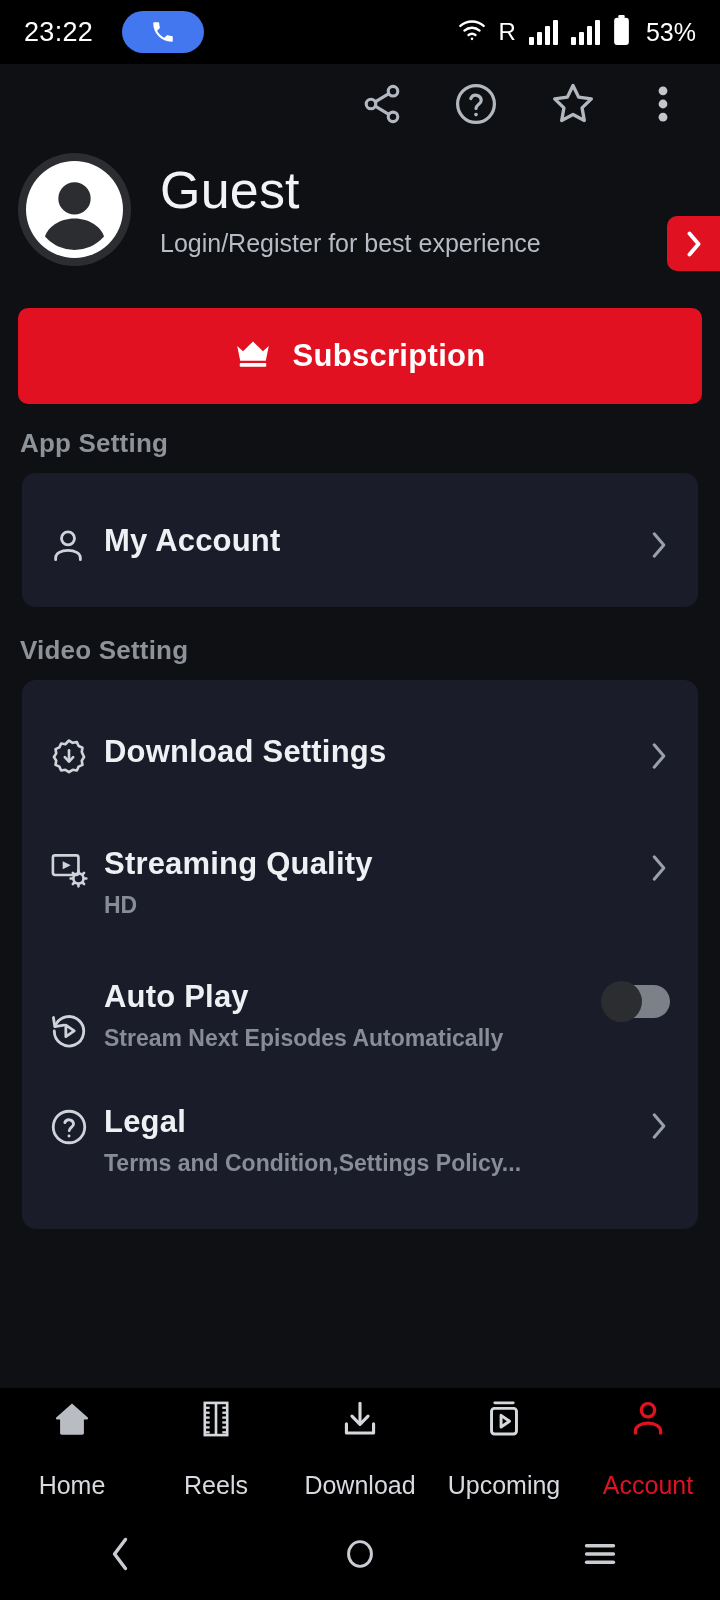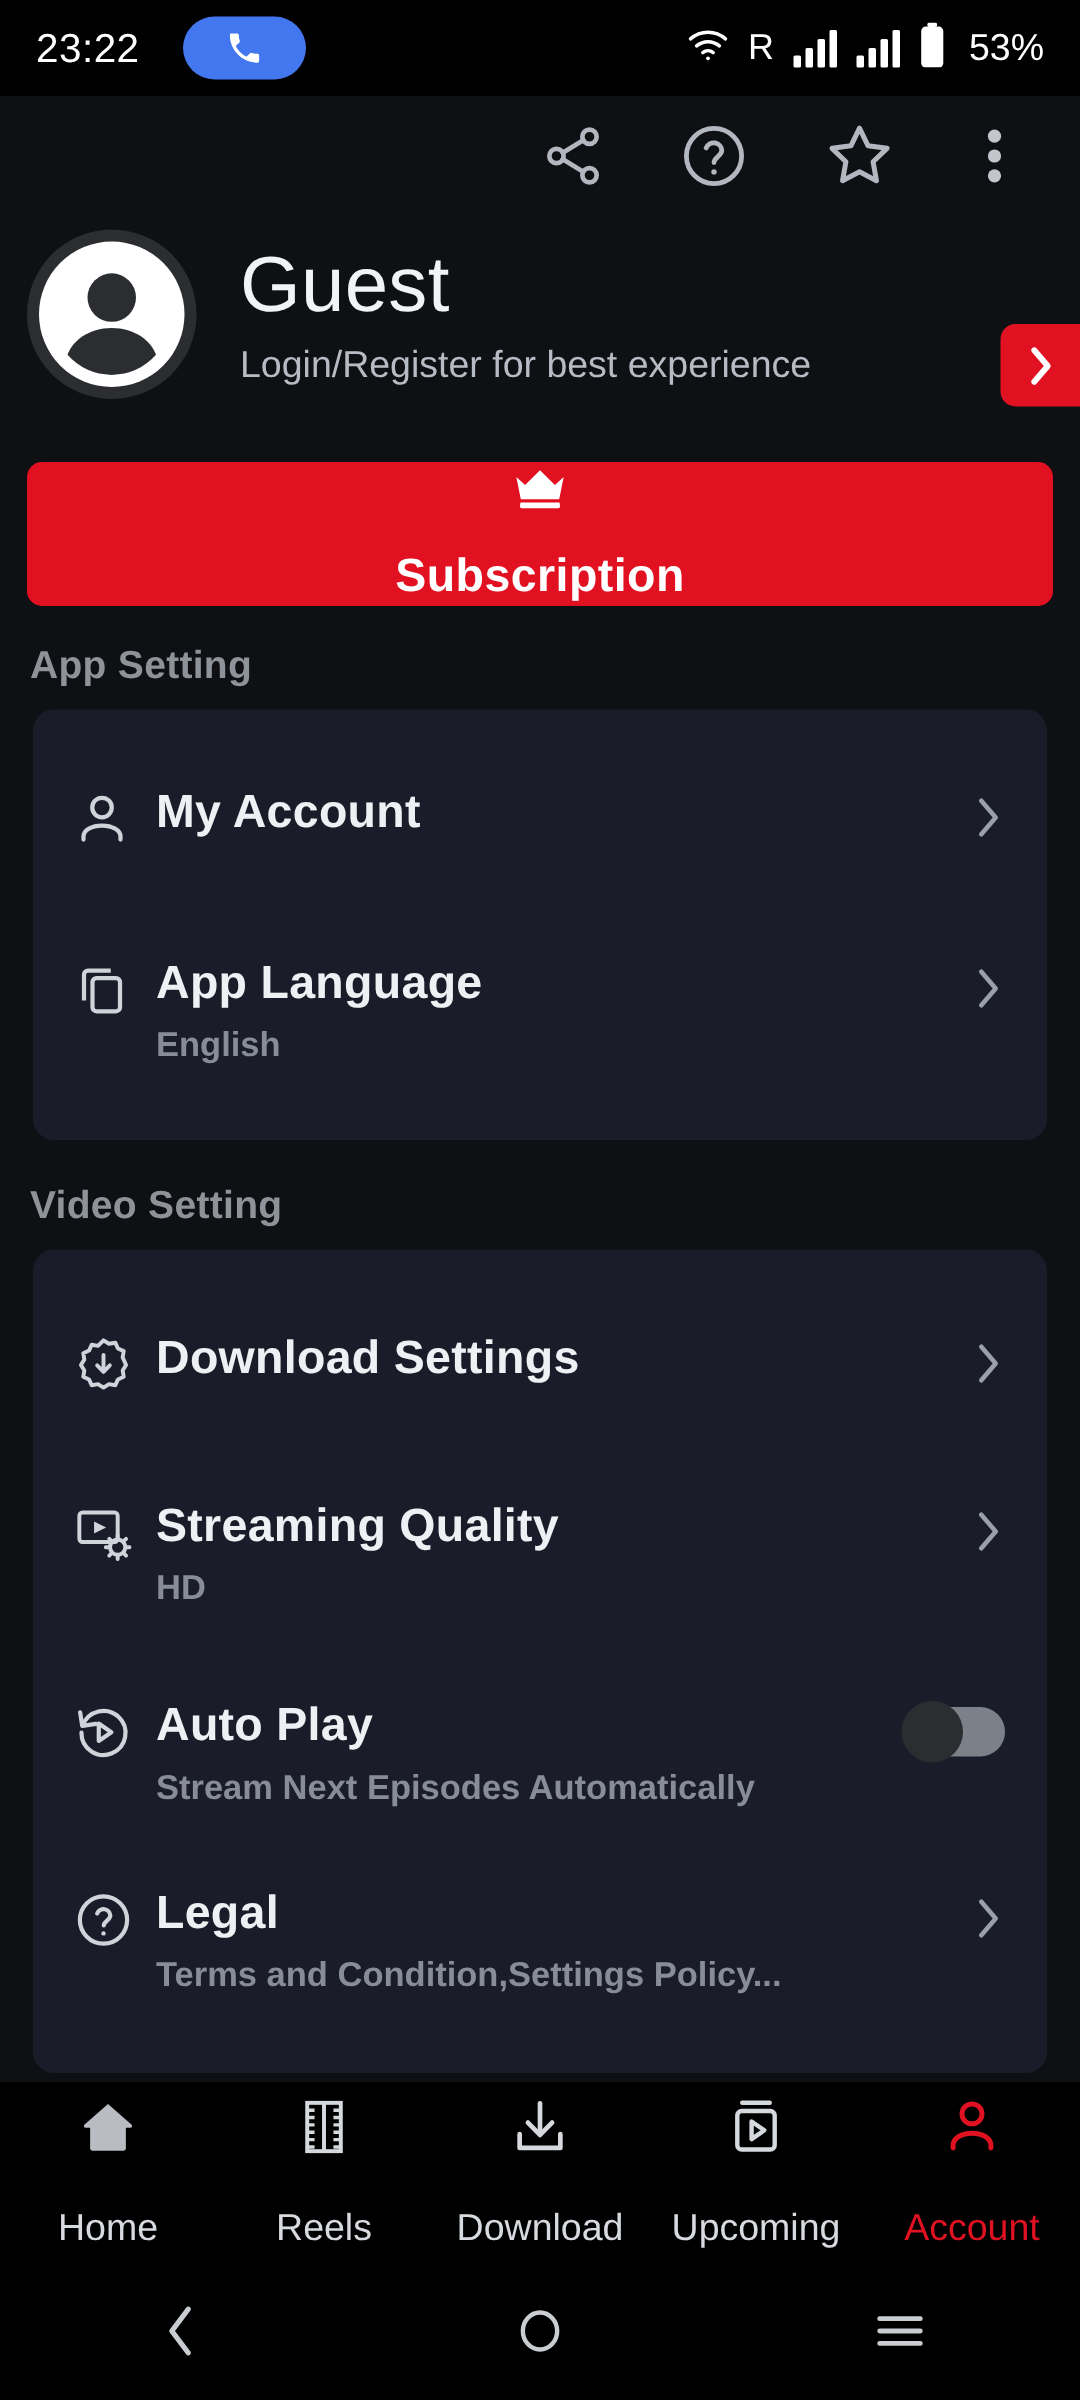--- a/index.html
+++ b/index.html
@@ -56,21 +56,21 @@
     position:absolute; right:0; top:216px;
     width:53px; height:55px; background:#e01221;
     border-radius:10px 0 0 10px;
     display:flex; align-items:center; justify-content:center;
   }
 
   
   .subscribe{
     margin:44px 18px 0 18px; height:96px; border-radius:10px;
     background:#e21122;
-    display:flex; align-items:center; justify-content:center; gap:20px;flex-direction:column;
+    display:flex; align-items:center; justify-content:center; gap:20px;
   }
   .subscribe .label{ color:#fff; font-size:31px; font-weight:700; letter-spacing:.3px; }
 
   
   .section-title{
     color:#8e9299; font-size:26px; font-weight:700;
     margin:24px 0 14px 20px; letter-spacing:.2px;
   }
   .card{
     margin:0 22px; background:#1a1d29; border-radius:14px;
@@ -232,37 +232,20 @@
       <span class="body">
         <span class="title">My Account</span>
       </span>
       <span class="chev">
         <svg width="22" height="32" viewBox="0 0 12 20" fill="none" stroke="#9aa0a9" stroke-width="1.9" stroke-linecap="round" stroke-linejoin="round">
             <polyline points="3,3 9,10 3,17"></polyline>
           </svg>
       </span>
     </div>
 
-    <div class="row" style="padding-top:36px;padding-bottom:44px;">
-      <span class="ico">
-        <svg width="40" height="42" viewBox="0 0 24 24" fill="none" stroke="#cfd3da" stroke-width="1.7" stroke-linejoin="round">
-          <rect x="8.2" y="7.2" width="11" height="13.3" rx="1.6"></rect>
-          <path d="M15.5 4.2H6.4c-.9 0-1.6.7-1.6 1.6v10.4"></path>
-        </svg>
-      </span>
-      <span class="body">
-        <span class="title">App Language</span>
-        <div class="sub">English</div>
-      </span>
-      <span class="chev">
-        <svg width="22" height="32" viewBox="0 0 12 20" fill="none" stroke="#9aa0a9" stroke-width="1.9" stroke-linecap="round" stroke-linejoin="round">
-            <polyline points="3,3 9,10 3,17"></polyline>
-          </svg>
-      </span>
-    </div>
   </div>
 
   <div class="section-title" style="margin-top:28px;">Video Setting</div>
   <div class="card">
 
     <div class="row" style="padding-top:48px;padding-bottom:34px;">
       <span class="ico">
         <svg width="42" height="42" viewBox="0 0 24 24" fill="none" stroke="#cfd3da" stroke-width="1.5" stroke-linecap="round" stroke-linejoin="round">
           <path d="M12 2.6l2.1 1.3 2.4-.4 1 2.2 2.2 1 -.4 2.4L20.6 12l-1.3 2.1.4 2.4-2.2 1-1 2.2-2.4-.4L12 20.6l-2.1-1.3-2.4.4-1-2.2-2.2-1 .4-2.4L3.4 12l1.3-2.1-.4-2.4 2.2-1 1-2.2 2.4.4z"></path>
           <line x1="12" y1="8.2" x2="12" y2="14.4"></line>
@@ -292,21 +275,21 @@
         <span class="title">Streaming Quality</span>
         <div class="sub">HD</div>
       </span>
       <span class="chev">
         <svg width="22" height="32" viewBox="0 0 12 20" fill="none" stroke="#9aa0a9" stroke-width="1.9" stroke-linecap="round" stroke-linejoin="round">
             <polyline points="3,3 9,10 3,17"></polyline>
           </svg>
       </span>
     </div>
 
-    <div class="row" style="padding-top:30px;padding-bottom:26px;">
+    <div class="row" style="padding-top:30px;padding-bottom:26px;align-items:flex-end;">
       <span class="ico">
         <svg width="42" height="42" viewBox="0 0 24 24" fill="none" stroke="#cfd3da" stroke-width="1.6" stroke-linecap="round" stroke-linejoin="round">
           <path d="M4.1 9.3A8.4 8.4 0 1 1 3.6 12"></path>
           <polyline points="3.1,4.3 3.9,9.5 9.1,8.7"></polyline>
           <polygon points="10.2,8.6 15.0,11.9 10.2,15.2" fill="none"></polygon>
         </svg>
       </span>
       <span class="body">
         <span class="title">Auto Play</span>
         <div class="sub">Stream Next Episodes Automatically</div>

